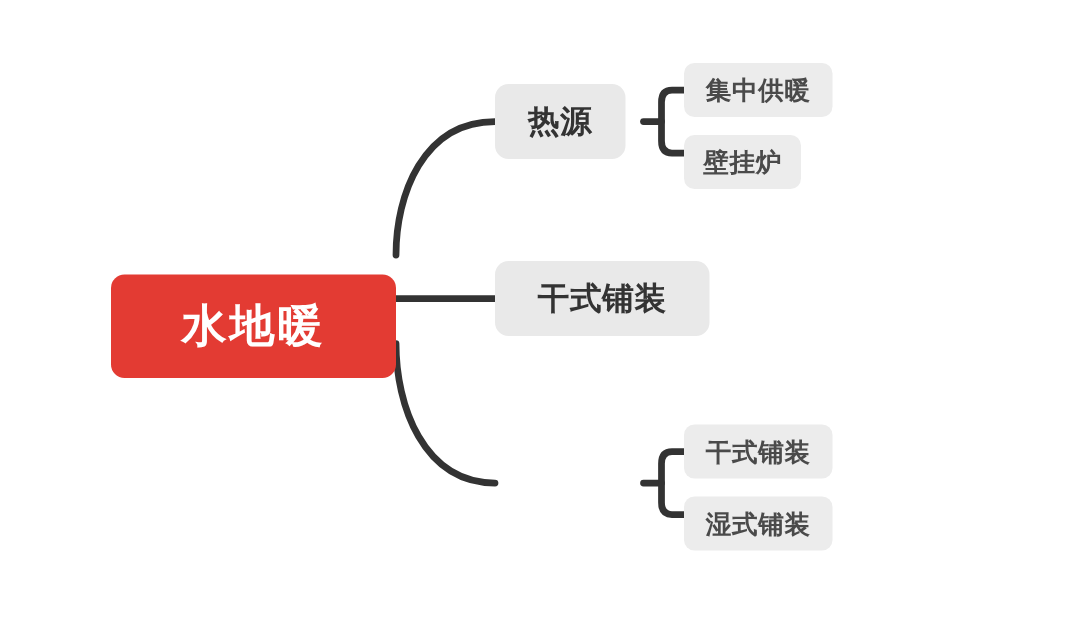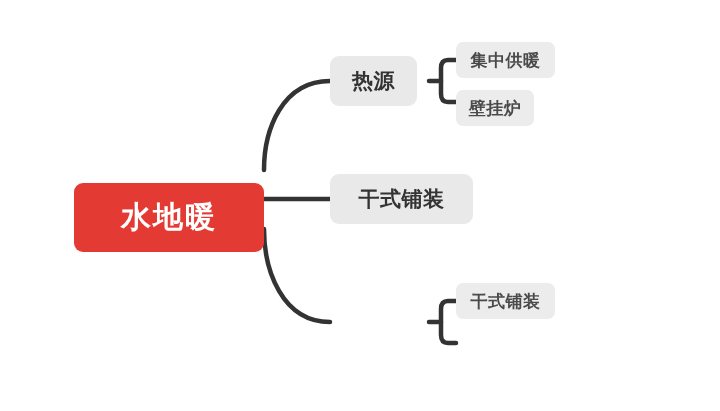--- a/index.html
+++ b/index.html
@@ -105,14 +105,17 @@
   </div>
 
   <div class="node node-leaf l20">
     <span>干式铺装</span>
   </div>
 
   <div class="node node-leaf l01">
     <span>壁挂炉</span>
   </div>
 
+  <div class="node node-leaf l21">
+    <span>湿式铺装</span>
+  </div>
 
 </div>
 
 </body></html>

